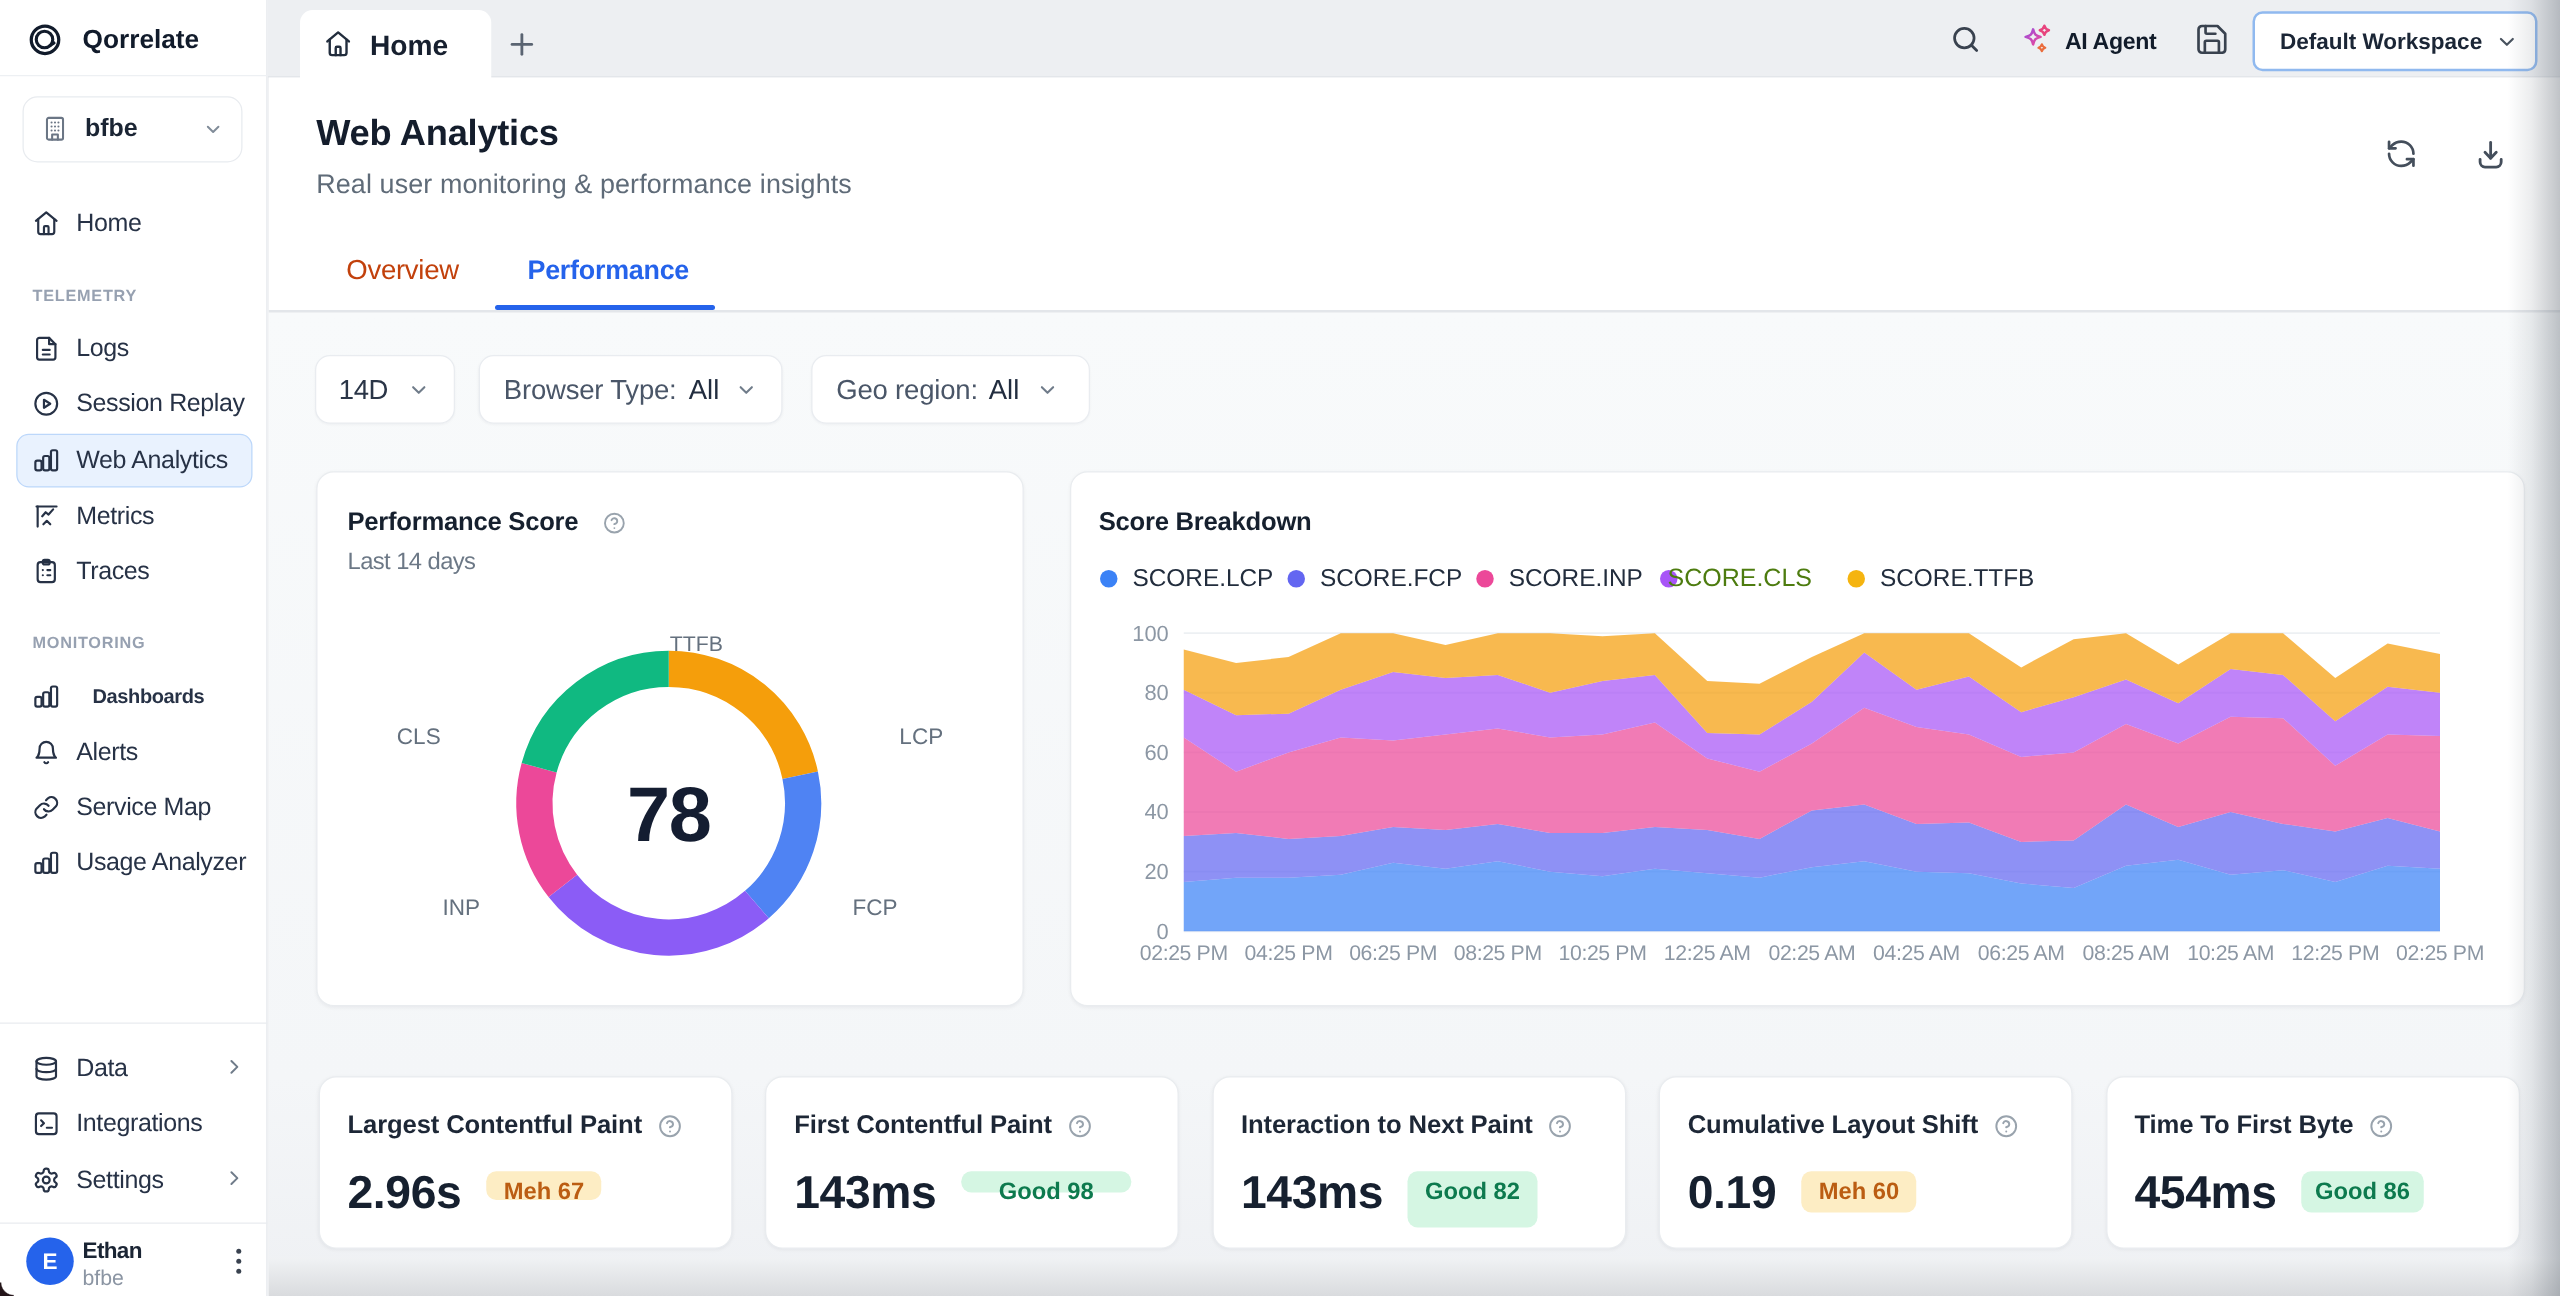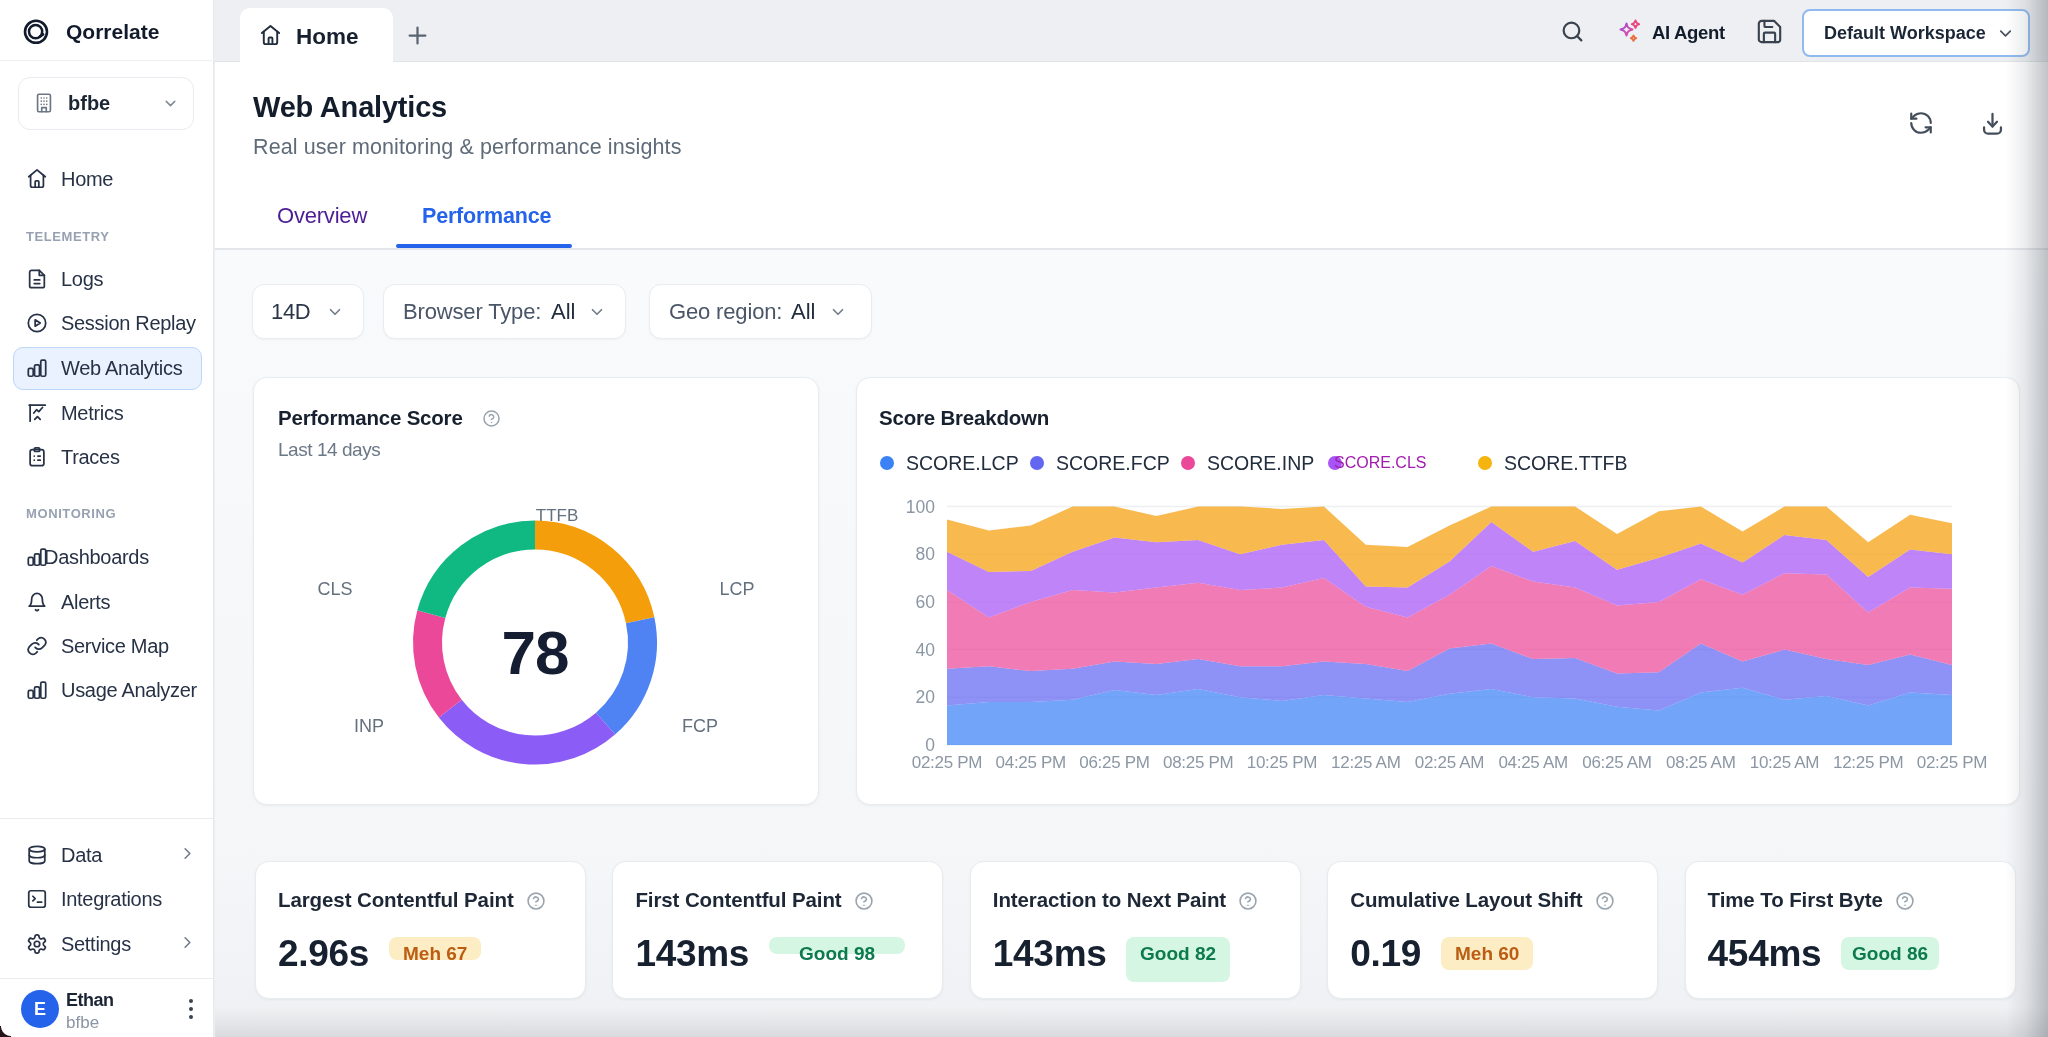--- a/index.html
+++ b/index.html
@@ -51,21 +51,21 @@
     <path d="M21 12a9 9 0 0 0-9-9 9.7 9.7 0 0 0-6.74 2.74L3 8"></path>
     <path d="M3 3.2V8h4.8"></path>
     <path d="M3 12a9 9 0 0 0 9 9 9.7 9.7 0 0 0 6.74-2.74L21 16"></path>
     <path d="M21 20.8V16h-4.8"></path>
   </svg>
 <svg style="position:absolute;left:1979px;top:110px" width="27" height="27" viewBox="0 0 24 24" fill="none" stroke="#444e5b" stroke-width="2.0" stroke-linecap="round" stroke-linejoin="round" opacity="1.0">
     <path d="M4.5 15.5v2a3.5 3.5 0 0 0 3.5 3.5h8a3.5 3.5 0 0 0 3.5-3.5v-2"></path>
     <path d="m8 10.5 4 4.2 4-4.2"></path>
     <path d="M12 14.7V3.5"></path>
   </svg>
-<div style="position:absolute;left:277px;top:200.2px;font-size:22px;font-weight:400;color:#4c1d95;line-height:32px;white-space:nowrap;letter-spacing:-0.2px;">Overview</div>
+<div style="position:absolute;left:277px;top:200.2px;font-size:22px;font-weight:400;color:#c2410c;line-height:32px;white-space:nowrap;letter-spacing:-0.2px;">Overview</div>
 <div style="position:absolute;left:422px;top:200.5px;font-size:21.5px;font-weight:700;color:#2563eb;line-height:31px;white-space:nowrap;letter-spacing:-0.2px;">Performance</div>
 <div class="abs" style="left:215px;top:248px;width:1833px;height:1.5px;background:#e3e6ea"></div>
 <div class="abs" style="left:396px;top:243.5px;width:176px;height:4px;background:#2563eb;border-radius:2px"></div>
 <div class="abs" style="left:252px;top:284px;width:112px;height:55px;background:#fff;border:1.5px solid #e9ecf0;border-radius:12px;box-shadow:0 1px 2px rgba(16,24,40,.04)"></div>
 <div style="position:absolute;left:271px;top:296.2px;font-size:22px;font-weight:400;color:#2a3547;line-height:32px;white-space:nowrap;letter-spacing:-0.3px;">14D</div>
 <svg style="position:absolute;left:326px;top:303px" width="18" height="18" viewBox="0 0 24 24" fill="none" stroke="#707c8a" stroke-width="2.2" stroke-linecap="round" stroke-linejoin="round" opacity="1.0">
     <path d="m6 9 6 6 6-6"></path>
   </svg>
 <div class="abs" style="left:383px;top:284px;width:243px;height:55px;background:#fff;border:1.5px solid #e9ecf0;border-radius:12px;box-shadow:0 1px 2px rgba(16,24,40,.04)"></div>
 <div style="position:absolute;left:403px;top:296.2px;font-size:22px;font-weight:400;color:#4a5668;line-height:32px;white-space:nowrap;letter-spacing:-0.15px;">Browser Type:</div>
@@ -102,21 +102,21 @@
 <div style="position:absolute;left:535px;top:608.4px;font-size:62px;font-weight:700;color:#141d31;line-height:90px;white-space:nowrap;letter-spacing:-1.0px;transform:translateX(-50%);">78</div>
 <div class="abs" style="left:856px;top:377px;width:1164px;height:428px;background:#fff;border:1.5px solid #e9ecef;border-radius:14px;box-shadow:0 1px 3px rgba(16,24,40,.05)"></div>
 <div style="position:absolute;left:879px;top:403.2px;font-size:20.5px;font-weight:700;color:#16202e;line-height:30px;white-space:nowrap;letter-spacing:-0.2px;">Score Breakdown</div>
 <div class="abs" style="left:880px;top:456px;width:14px;height:14px;border-radius:7px;background:#3b82f6"></div>
 <div style="position:absolute;left:906px;top:449.0px;font-size:19.5px;font-weight:400;color:#222d3d;line-height:28px;white-space:nowrap;">SCORE.LCP</div>
 <div class="abs" style="left:1030px;top:456px;width:14px;height:14px;border-radius:7px;background:#6366f1"></div>
 <div style="position:absolute;left:1056px;top:449.0px;font-size:19.5px;font-weight:400;color:#222d3d;line-height:28px;white-space:nowrap;">SCORE.FCP</div>
 <div class="abs" style="left:1181px;top:456px;width:14px;height:14px;border-radius:7px;background:#ec4899"></div>
 <div style="position:absolute;left:1207px;top:449.0px;font-size:19.5px;font-weight:400;color:#222d3d;line-height:28px;white-space:nowrap;">SCORE.INP</div>
 <div class="abs" style="left:1328px;top:456px;width:14px;height:14px;border-radius:7px;background:#a855f7"></div>
-<div style="position:absolute;left:1334px;top:449.0px;font-size:16px;font-weight:400;color:#a21caf;line-height:28px;white-space:nowrap;">SCORE.CLS</div>
+<div style="position:absolute;left:1334px;top:449.0px;font-size:20px;font-weight:400;color:#4d7c0f;line-height:28px;white-space:nowrap;">SCORE.CLS</div>
 <div class="abs" style="left:1478px;top:456px;width:14px;height:14px;border-radius:7px;background:#f5b40f"></div>
 <div style="position:absolute;left:1504px;top:449.0px;font-size:19.5px;font-weight:400;color:#222d3d;line-height:28px;white-space:nowrap;">SCORE.TTFB</div>
 <svg class="abs" style="left:856px;top:377px" width="1164" height="428" viewBox="0 0 1164 428">
     <line x1="91.0" y1="368.0" x2="1096.0" y2="368.0" stroke="#edf0f3" stroke-width="1.5"></line>
     <line x1="91.0" y1="320.3" x2="1096.0" y2="320.3" stroke="#edf0f3" stroke-width="1.5"></line>
     <line x1="91.0" y1="272.6" x2="1096.0" y2="272.6" stroke="#edf0f3" stroke-width="1.5"></line>
     <line x1="91.0" y1="224.9" x2="1096.0" y2="224.9" stroke="#edf0f3" stroke-width="1.5"></line>
     <line x1="91.0" y1="177.2" x2="1096.0" y2="177.2" stroke="#edf0f3" stroke-width="1.5"></line>
     <line x1="91.0" y1="129.5" x2="1096.0" y2="129.5" stroke="#edf0f3" stroke-width="1.5"></line>
     <polygon points="91.0,328.6 132.9,325.1 174.8,325.1 216.6,322.7 258.5,313.1 300.4,317.9 342.2,312.0 384.1,320.3 426.0,323.9 467.9,317.9 509.8,321.5 551.6,325.1 593.5,316.7 635.4,312.0 677.2,320.3 719.1,321.5 761.0,329.8 802.9,333.4 844.8,315.5 886.6,310.8 928.5,322.7 970.4,319.1 1012.2,328.6 1054.1,315.5 1096.0,317.9 1096.0,368.0 91.0,368.0" fill="#3b82f6" fill-opacity="0.72"></polygon>
@@ -256,21 +256,21 @@
     <path d="M9 15.5h.01"></path>
     <path d="M13 15.5h2.5"></path>
   </svg>
 <div style="position:absolute;left:61px;top:442.6px;font-size:20px;font-weight:400;color:#273246;line-height:29px;white-space:nowrap;letter-spacing:-0.3px;">Traces</div>
 <div style="position:absolute;left:26px;top:503.6px;font-size:13px;font-weight:700;color:#97a1b1;line-height:19px;white-space:nowrap;letter-spacing:0.6px;">MONITORING</div>
 <svg style="position:absolute;left:26px;top:546px" width="22" height="22" viewBox="0 0 24 24" fill="none" stroke="#273246" stroke-width="1.9" stroke-linecap="round" stroke-linejoin="round" opacity="1.0">
     <rect x="2.5" y="12.5" width="5.4" height="8.5" rx="1.6"></rect>
     <rect x="9.3" y="8.5" width="5.4" height="12.5" rx="1.6"></rect>
     <rect x="16.1" y="3.5" width="5.4" height="17.5" rx="1.6"></rect>
   </svg>
-<div style="position:absolute;left:44px;top:542.6px;font-size:20px;font-weight:400;color:#273246;line-height:29px;white-space:nowrap;letter-spacing:-0.3px;">Dashboards</div>
+<div style="position:absolute;left:74px;top:542.6px;font-size:16px;font-weight:700;color:#273246;line-height:29px;white-space:nowrap;letter-spacing:-0.3px;">Dashboards</div>
 <svg style="position:absolute;left:26px;top:591px" width="22" height="22" viewBox="0 0 24 24" fill="none" stroke="#273246" stroke-width="1.9" stroke-linecap="round" stroke-linejoin="round" opacity="1.0">
     <path d="M6.2 8.5a5.8 5.8 0 0 1 11.6 0c0 6.3 2.7 8 2.7 8H3.5s2.7-1.7 2.7-8"></path>
     <path d="M10.4 20.5a1.9 1.9 0 0 0 3.2 0"></path>
   </svg>
 <div style="position:absolute;left:61px;top:587.6px;font-size:20px;font-weight:400;color:#273246;line-height:29px;white-space:nowrap;letter-spacing:-0.3px;">Alerts</div>
 <svg style="position:absolute;left:26px;top:635px" width="22" height="22" viewBox="0 0 24 24" fill="none" stroke="#273246" stroke-width="1.9" stroke-linecap="round" stroke-linejoin="round" opacity="1.0">
     <path d="M10 13.5a5 5 0 0 0 7.5.5l3-3a5 5 0 0 0-7-7l-1.7 1.7"></path>
     <path d="M14 10.5a5 5 0 0 0-7.5-.5l-3 3a5 5 0 0 0 7 7l1.7-1.7"></path>
   </svg>
 <div style="position:absolute;left:61px;top:631.6px;font-size:20px;font-weight:400;color:#273246;line-height:29px;white-space:nowrap;letter-spacing:-0.3px;">Service Map</div>

